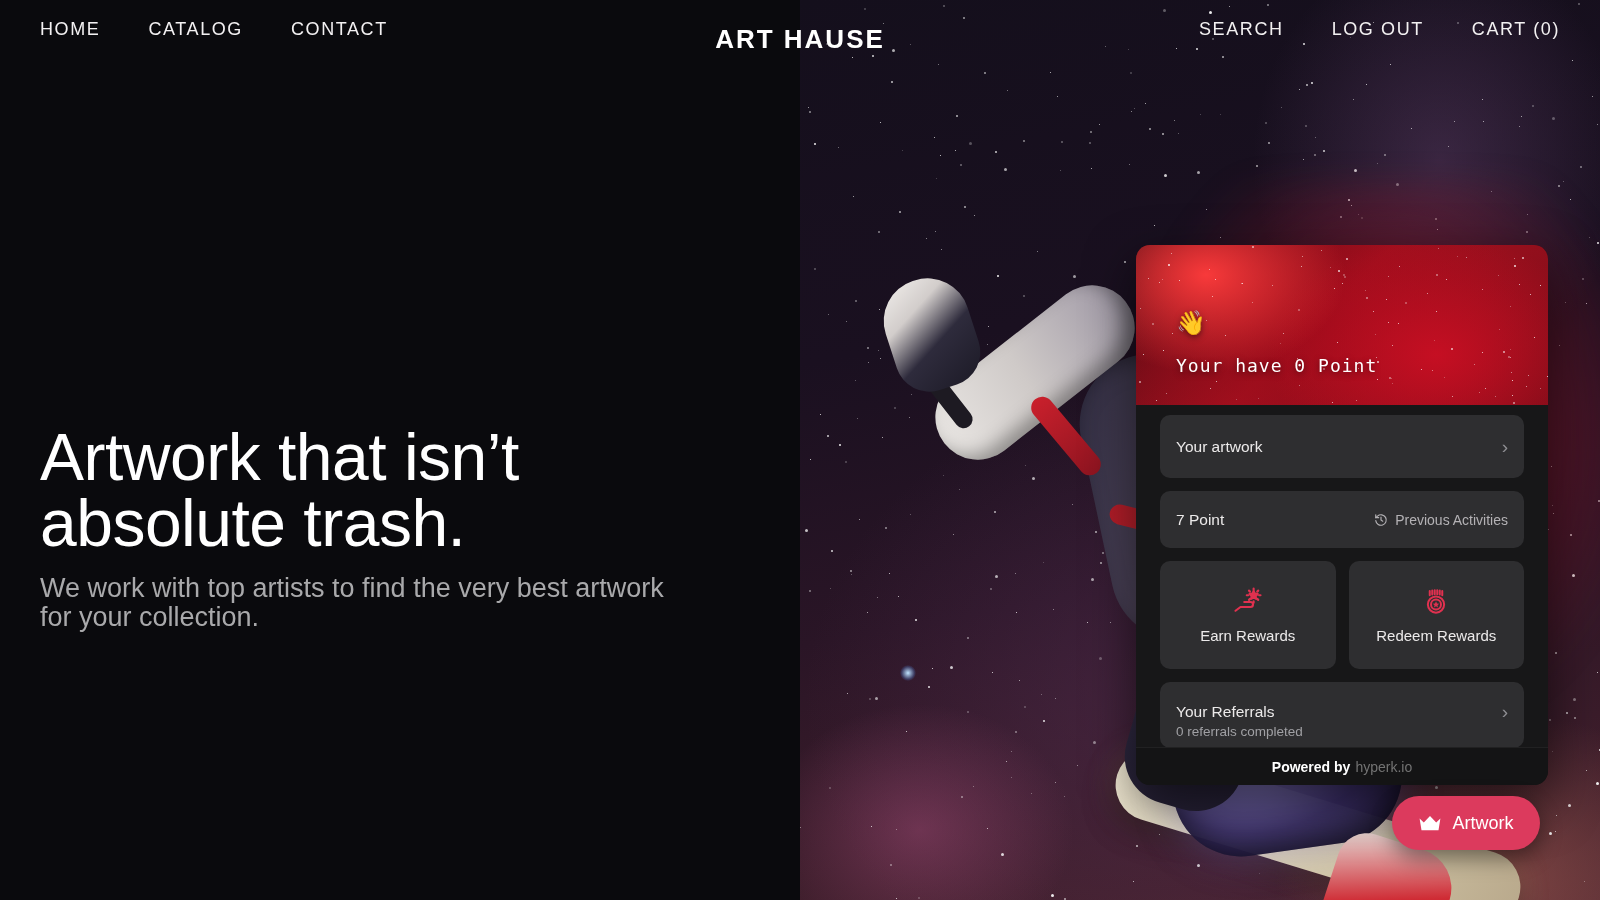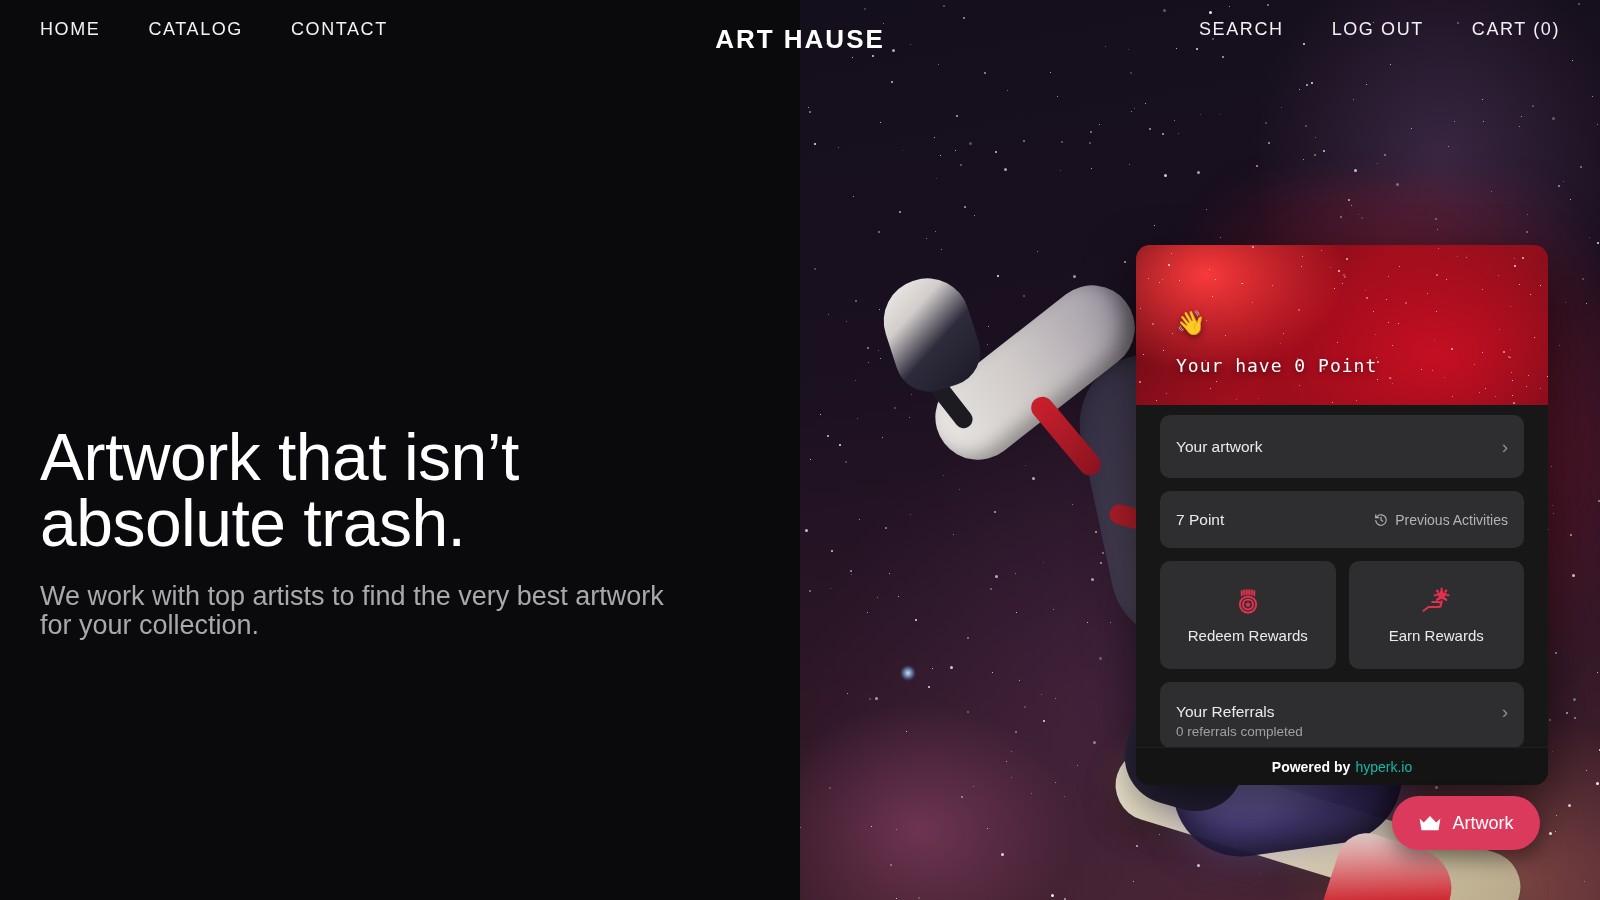--- a/index.html
+++ b/index.html
@@ -126,21 +126,21 @@
   }
 
   
   .hero-copy{ position:absolute; left:40px; top:424px; width:700px; z-index:20; }
   .hero-h1{
     color:#ffffff; font-size:66px; line-height:1.0; font-weight:400;
     letter-spacing:-0.5px;
   }
   .hero-h1 span{ display:block; }
   .hero-sub{
-    margin-top:26px; color:#a9a9ab; font-size:27px; line-height:1.08;
+    margin-top:18px; color:#a9a9ab; font-size:27px; line-height:1.08;
     font-weight:400; max-width:660px;
   }
 
   
   .panel{
     position:absolute; left:1136px; top:245px; width:412px; height:540px;
     background:#171718; border-radius:14px; overflow:hidden; z-index:60;
     box-shadow:0 18px 50px rgba(0,0,0,.6);
     display:flex; flex-direction:column;
   }
@@ -198,21 +198,21 @@
   .ref-title{ color:#eceaea; font-size:15.5px; }
   .ref-sub{ color:#a0a0a4; font-size:13.5px; margin-top:3px; }
   .ref-chev{ margin-left:auto; color:#8e8e92; font-size:19px; line-height:1; }
 
   .panel-footer{
     position:absolute; left:0; bottom:0; width:100%; height:38px;
     background:#141415; display:flex; align-items:center; justify-content:center;
     gap:5px; font-size:14px; color:#ffffff; font-weight:600;
     border-top:1px solid rgba(255,255,255,.06);
   }
-  .panel-footer .brandlink{ color:#14b8a6; font-weight:400; }
+  .panel-footer .brandlink{ color:#737373; font-weight:400; }
 
   
   .fab{
     position:absolute; left:1392px; top:796px; width:148px; height:54px;
     background:#dc3a5d; border-radius:27px; z-index:70;
     display:flex; align-items:center; justify-content:center; gap:10px;
     box-shadow:0 8px 22px rgba(0,0,0,.45);
     cursor:pointer;
   }
   .fab-label{ color:#fff; font-size:18px; }
@@ -826,39 +826,39 @@
               <path d="M12 7v5l3 2"></path>
             </svg>
           </span>
           <span>Previous Activities</span>
         </span>
       </div>
 
       <div class="tiles">
         <div class="tile">
           <span>
+            <svg width="30" height="30" viewBox="0 0 24 24" fill="none" stroke="#e0314f" stroke-width="1.7" stroke-linecap="round" stroke-linejoin="round">
+              <path d="M2 19l4-3h8a2 2 0 0 0 0-4H9"></path>
+              <path d="M16.5 3.2l1 2.1 2.3.3-1.7 1.6.4 2.3-2-1.1-2 1.1.4-2.3L13.2 5.6l2.3-.3z" fill="#e0314f"></path>
+              <path d="M16.5 1.2v1.1M16.5 11.4v1.1M11 6.6h1.1M20.9 6.6H22M12.8 2.9l.8.8M19.4 9.5l.8.8M20.2 2.9l-.8.8M13.6 9.5l-.8.8"></path>
+            </svg>
+          </span>
+          <span class="tile-label">Earn Rewards</span>
+        </div>
+        <div class="tile">
+          <span>
             <svg width="30" height="30" viewBox="0 0 24 24" fill="none" stroke="#e0314f" stroke-width="1.6" stroke-linecap="round" stroke-linejoin="round">
               <circle cx="12" cy="14" r="6.5"></circle>
               <circle cx="12" cy="14" r="4"></circle>
               <path d="M12 11.4l.8 1.7 1.8.2-1.4 1.2.4 1.8-1.6-.9-1.6.9.4-1.8-1.4-1.2 1.8-.2z" fill="#e0314f" stroke="none"></path>
               <path d="M7 6.6V3.2M9 6V2.7M11 5.7V2.5M13 5.7V2.5M15 6V2.7M17 6.6V3.2"></path>
             </svg>
           </span>
           <span class="tile-label">Redeem Rewards</span>
         </div>
-        <div class="tile">
-          <span>
-            <svg width="30" height="30" viewBox="0 0 24 24" fill="none" stroke="#e0314f" stroke-width="1.7" stroke-linecap="round" stroke-linejoin="round">
-              <path d="M2 19l4-3h8a2 2 0 0 0 0-4H9"></path>
-              <path d="M16.5 3.2l1 2.1 2.3.3-1.7 1.6.4 2.3-2-1.1-2 1.1.4-2.3L13.2 5.6l2.3-.3z" fill="#e0314f"></path>
-              <path d="M16.5 1.2v1.1M16.5 11.4v1.1M11 6.6h1.1M20.9 6.6H22M12.8 2.9l.8.8M19.4 9.5l.8.8M20.2 2.9l-.8.8M13.6 9.5l-.8.8"></path>
-            </svg>
-          </span>
-          <span class="tile-label">Earn Rewards</span>
-        </div>
       </div>
 
       <div class="card referrals">
         <div class="ref-top">
           <span class="ref-title">Your Referrals</span>
           <span class="ref-chev">›</span>
         </div>
         <span class="ref-sub">0 referrals completed</span>
       </div>
 

